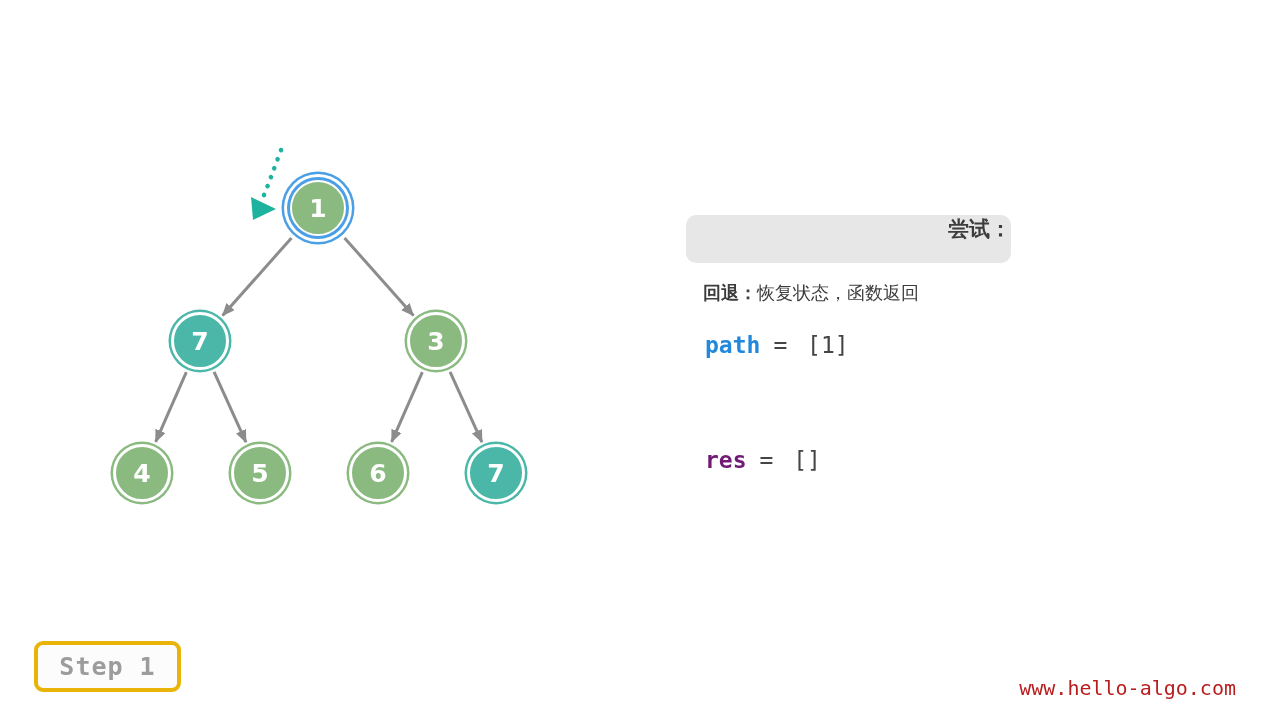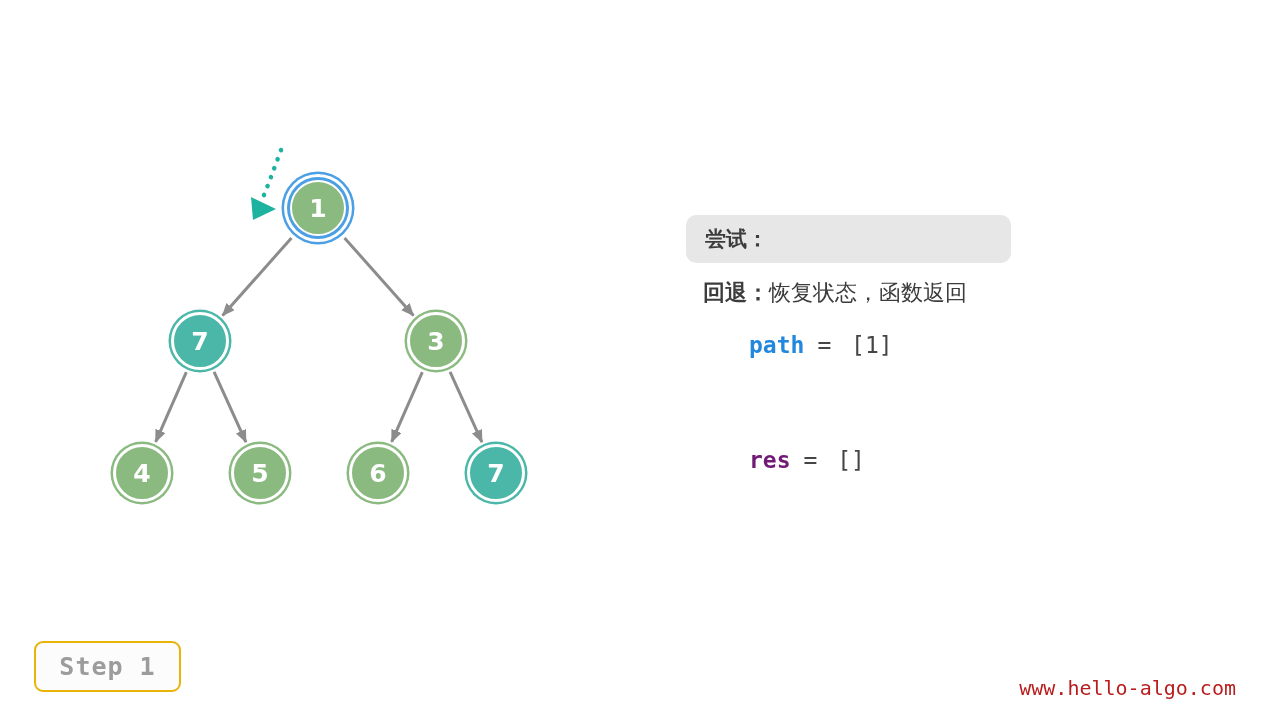--- a/index.html
+++ b/index.html
@@ -43,58 +43,58 @@
     border: 2px solid #ffffff;
     box-shadow: 0 0 0 3px #4b9fe4, 0 0 0 6px #ffffff, 0 0 0 8.5px #4b9fe4;
   }
   .hint-box {
     position: absolute;
     left: 686px; top: 215px;
     width: 325px; height: 48px;
     background: #e7e7e7;
     border-radius: 10px;
     display: flex;
-    align-items: center;
+    align-items: flex-end;
     padding-left: 19px;
     box-sizing: border-box;
     font-size: 21px;
     color: #3c3c3c;
     white-space: nowrap;
+    flex-direction: column;
   }
   .hint-line {
     position: absolute;
     left: 703px; top: 293px;
     transform: translateY(-50%);
-    font-size: 22px;
+    font-size: 18px;
     color: #3c3c3c;
     white-space: nowrap;
   }
   .hint-label { font-weight: 700; }
   .code-line {
     position: absolute;
     left: 705px;
     transform: translateY(-50%);
     font-family: "DejaVu Sans Mono", "Liberation Mono", monospace;
     font-size: 23px;
     color: #454545;
     white-space: nowrap;
-    margin-left: 44px;
   }
   .code-line .var { font-weight: bold; }
   .path-line { top: 345px; }
   .path-line .var { color: #2188dd; }
   .res-line { top: 460px; }
   .res-line .var { color: #701a75; }
   .code-line .val { margin-left: 13px; word-spacing: 6px; }
   .step-badge {
     position: absolute;
     left: 34px; top: 641px;
     width: 147px; height: 51px;
     background: #fcfcfc;
-    border: 2px solid #eab308;
+    border: 4px solid #eab308;
     border-radius: 9px;
     box-sizing: border-box;
     display: flex;
     align-items: center;
     justify-content: center;
     font-family: "DejaVu Sans Mono", "Liberation Mono", monospace;
     font-weight: bold;
     font-size: 25px;
     letter-spacing: 1px;
     color: #9c9c9c;

